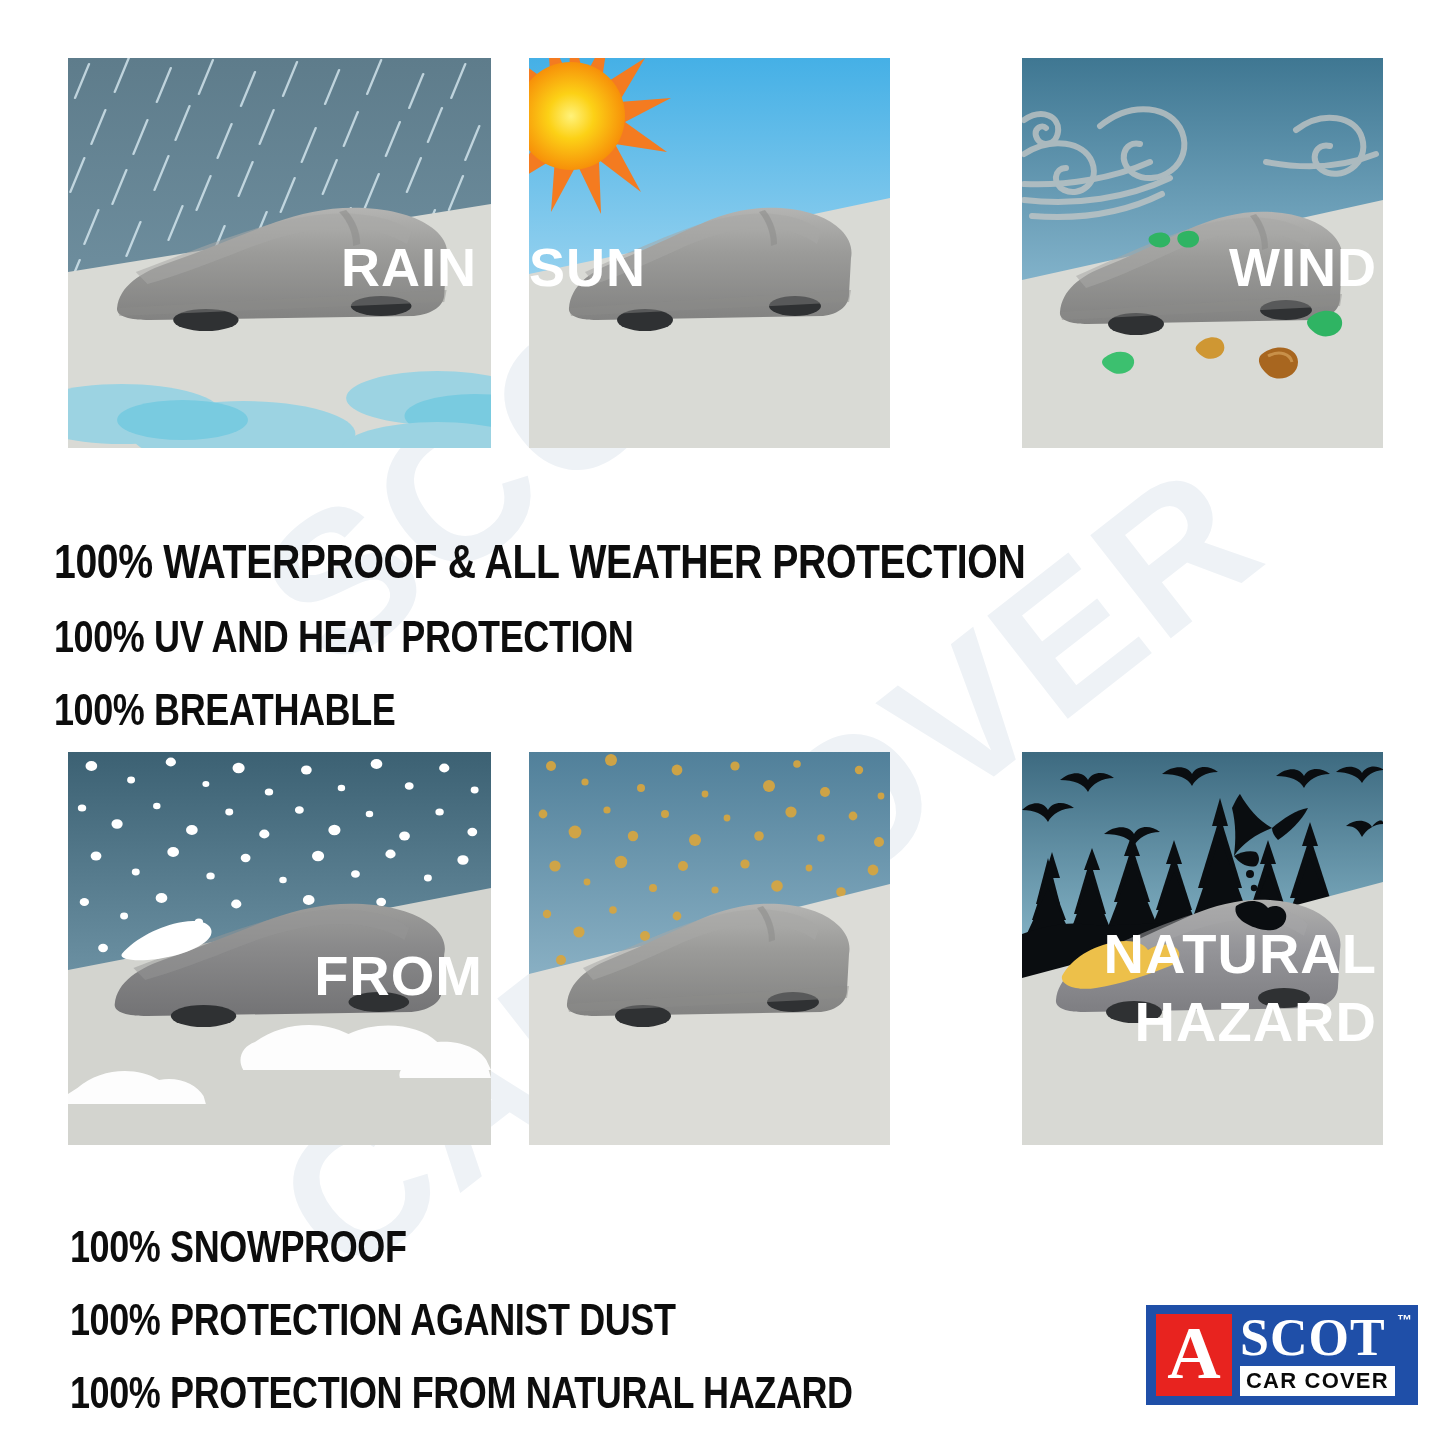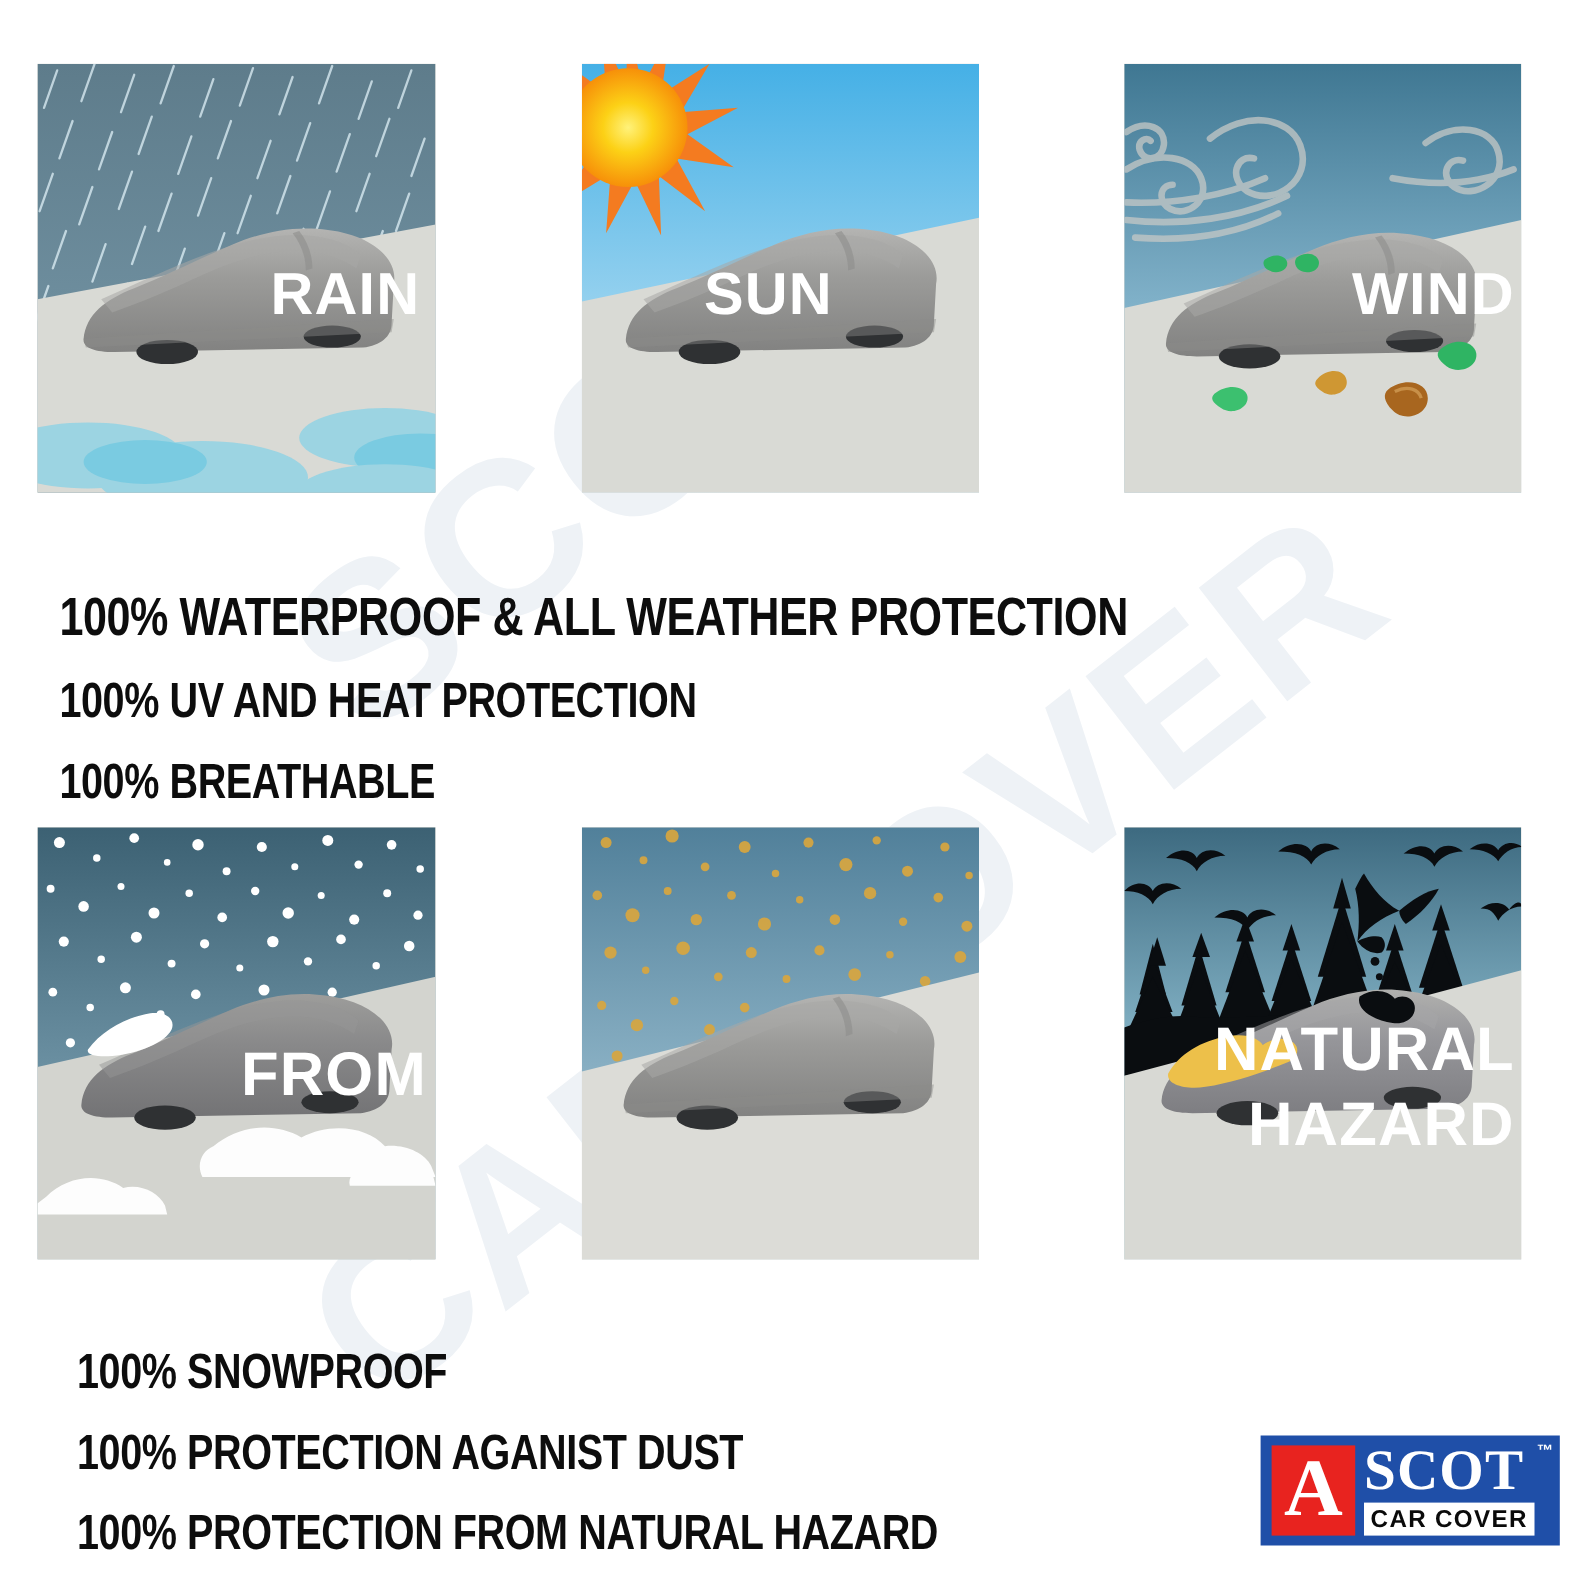--- a/index.html
+++ b/index.html
@@ -29,21 +29,21 @@
 
   
   .panel {
     position:absolute;
     overflow:hidden;
     z-index:2;
     background:#d6d7d2;
   }
   .p-r1 { top:58px;  height:390px; }
   .p-r2 { top:752px; height:393px; }
-  .p-c1 { left:34px;   width:362px; }
+  .p-c1 { left:68px;   width:423px; }
   .p-c2 { left:529px;  width:361px; }
   .p-c3 { left:1022px; width:361px; }
 
   .sky { position:absolute; left:0; top:0; width:100%; height:100%; }
 
   
   .plabel {
     position:absolute;
     color:#ffffff;
     font-weight:bold;
@@ -263,21 +263,21 @@
                L68 262 C50 262 39 258 40 250 Z" fill="url(#gCover2)"></path>
       <path d="M56 214 C88 200 126 182 160 170 C188 160 218 154 244 156
                C266 158 282 164 292 174 L288 186 C274 176 254 170 234 170
                C204 170 174 180 148 192 C120 205 90 218 66 226 Z" fill="#a8a8a6" opacity="0.55"></path>
       <path d="M236 152 C244 162 248 174 248 186 L242 188 C242 176 238 164 230 154 Z" fill="#8e8e8c" opacity="0.6"></path>
       <ellipse cx="116" cy="262" rx="28" ry="11" fill="#2f3133"></ellipse>
       <ellipse cx="266" cy="248" rx="26" ry="10" fill="#2f3133"></ellipse>
       <path d="M40 250 L322 232 L320 244 L42 258 Z" fill="#8b8b89" opacity="0.45"></path>
     </g>
   </svg>
-  <div class="plabel" style="left:0; right:22px; top:182px; font-size:54px; text-align:center;">SUN</div>
+  <div class="plabel" style="left:0; right:22px; top:182px; font-size:54px; text-align:left;">SUN</div>
 </div>
 
 <div class="panel p-r1 p-c3">
   <svg class="sky" viewBox="0 0 361 390" preserveAspectRatio="none">
     <defs>
       <linearGradient id="gWindSky" x1="0" y1="0" x2="0" y2="1">
         <stop offset="0%" stop-color="#3f7792"></stop>
         <stop offset="55%" stop-color="#7fb0c8"></stop>
         <stop offset="100%" stop-color="#b7d4e1"></stop>
       </linearGradient>

